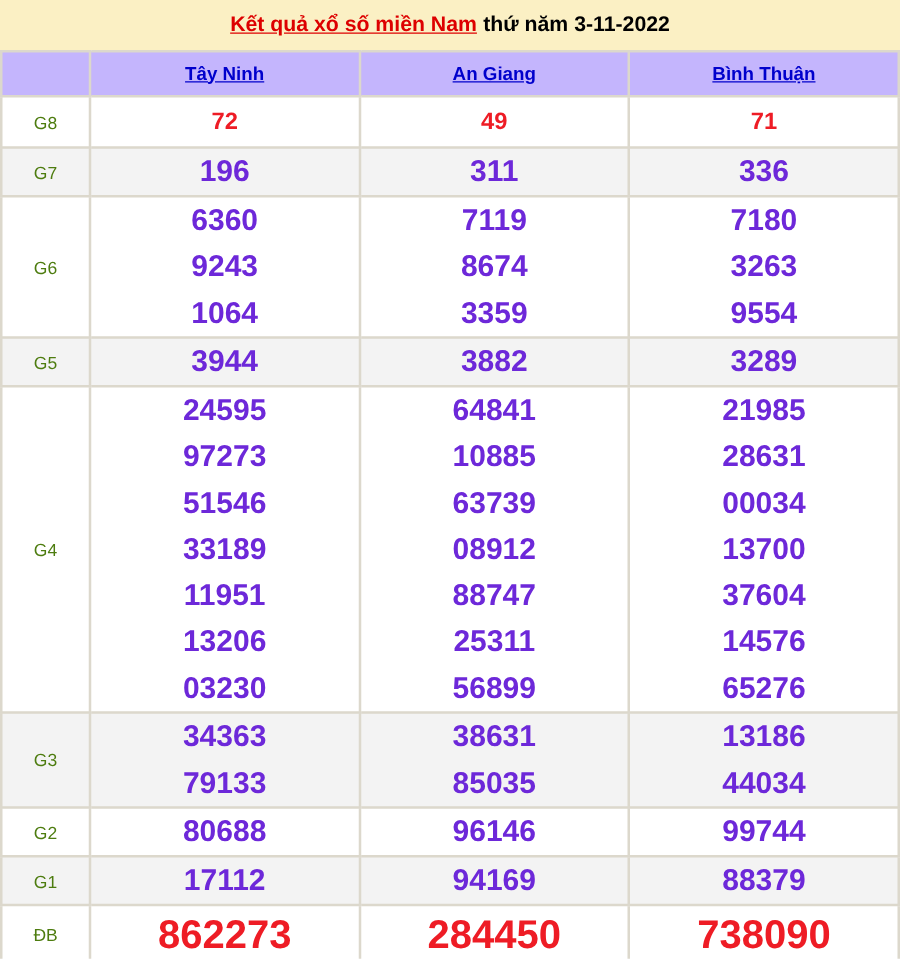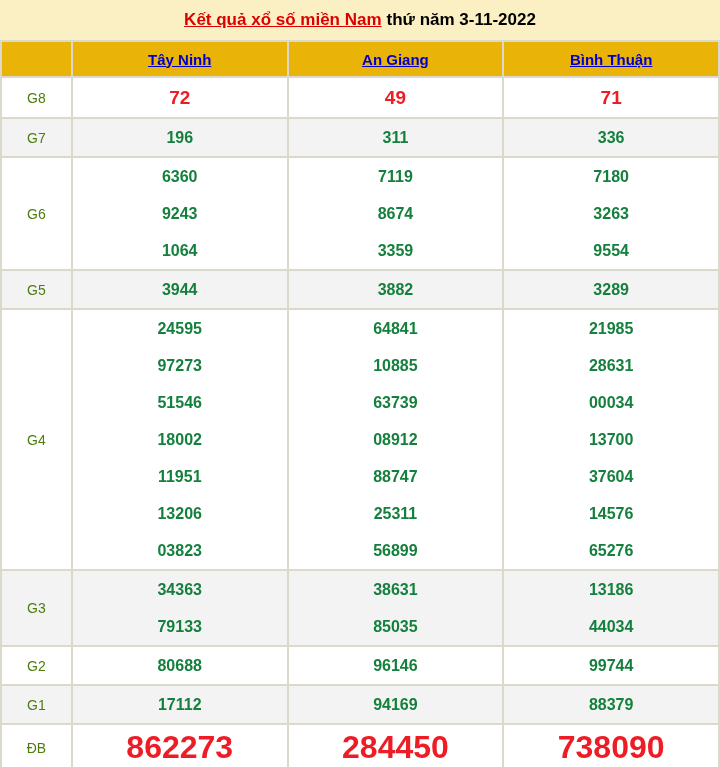--- a/index.html
+++ b/index.html
@@ -44,41 +44,41 @@
   table.results col.c-prov  { width: 213px; }
   table.results td, table.results th {
     border: 2px solid #dcd8cc;
     text-align: center;
     vertical-align: middle;
     padding: 0;
     background: #fff;
   }
   tr.header-row th {
     height: 36px;
-    background: #eab308;
+    background: #c4b5fd;
     font-size: 15px;
   }
   tr.header-row th a {
     color: #0000cc;
     font-weight: bold;
     text-decoration: underline;
     cursor: pointer;
   }
   tr:nth-child(even) td { background: #f3f3f3; }
   td.lbl {
     font-size: 14px;
     font-weight: normal;
     color: #4d7c0f;
   }
   .val {
     display: block;
     line-height: 37px;
-    font-size: 16px;
+    font-size: 24px;
     font-weight: bold;
-    color: #15803d;
+    color: #6d28d9;
   }
   tr.row-first .val {
     line-height: 39px;
     font-size: 19px;
     color: #ee1c25;
   }
   tr.row-special .val {
     line-height: 45px;
     font-size: 32px;
     color: #ee1c25;
@@ -163,24 +163,24 @@
           <td>
             <span class="val">3289</span>
           </td>
         </tr>
         <tr class="row-normal">
           <td class="lbl">G4</td>
           <td>
             <span class="val">24595</span>
             <span class="val">97273</span>
             <span class="val">51546</span>
-            <span class="val">18002</span>
+            <span class="val">33189</span>
             <span class="val">11951</span>
             <span class="val">13206</span>
-            <span class="val">03823</span>
+            <span class="val">03230</span>
           </td>
           <td>
             <span class="val">64841</span>
             <span class="val">10885</span>
             <span class="val">63739</span>
             <span class="val">08912</span>
             <span class="val">88747</span>
             <span class="val">25311</span>
             <span class="val">56899</span>
           </td>

